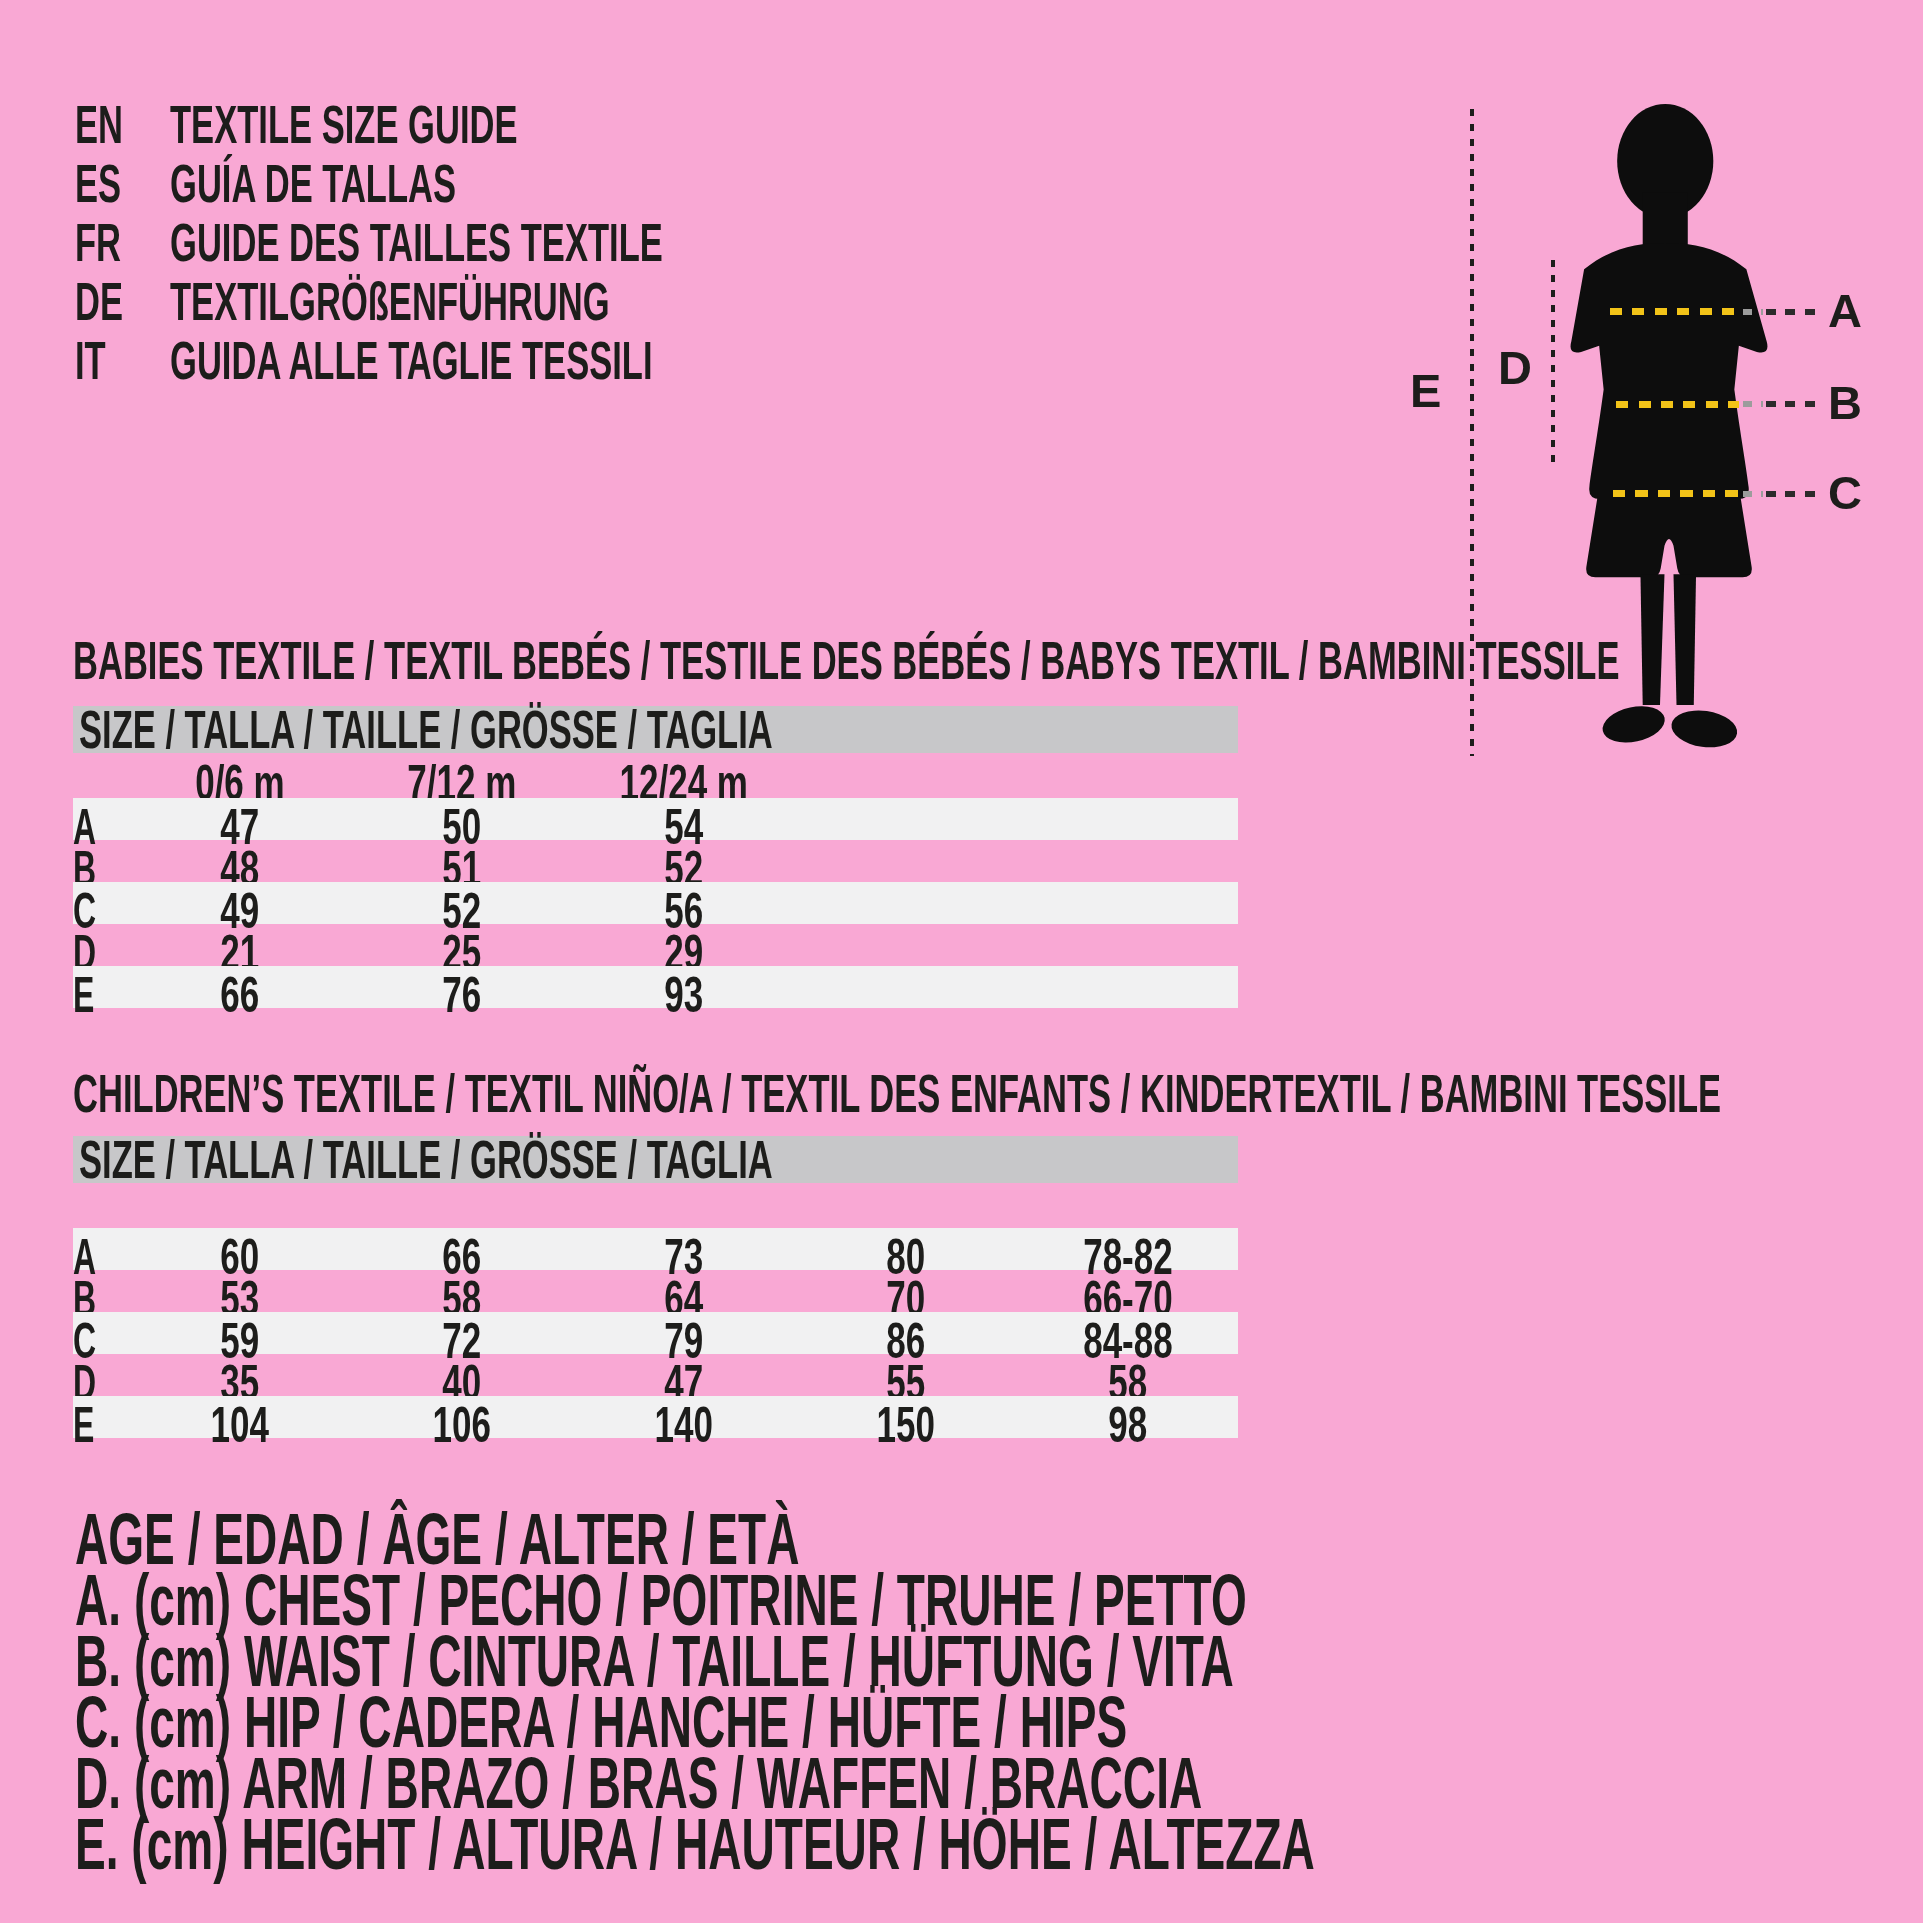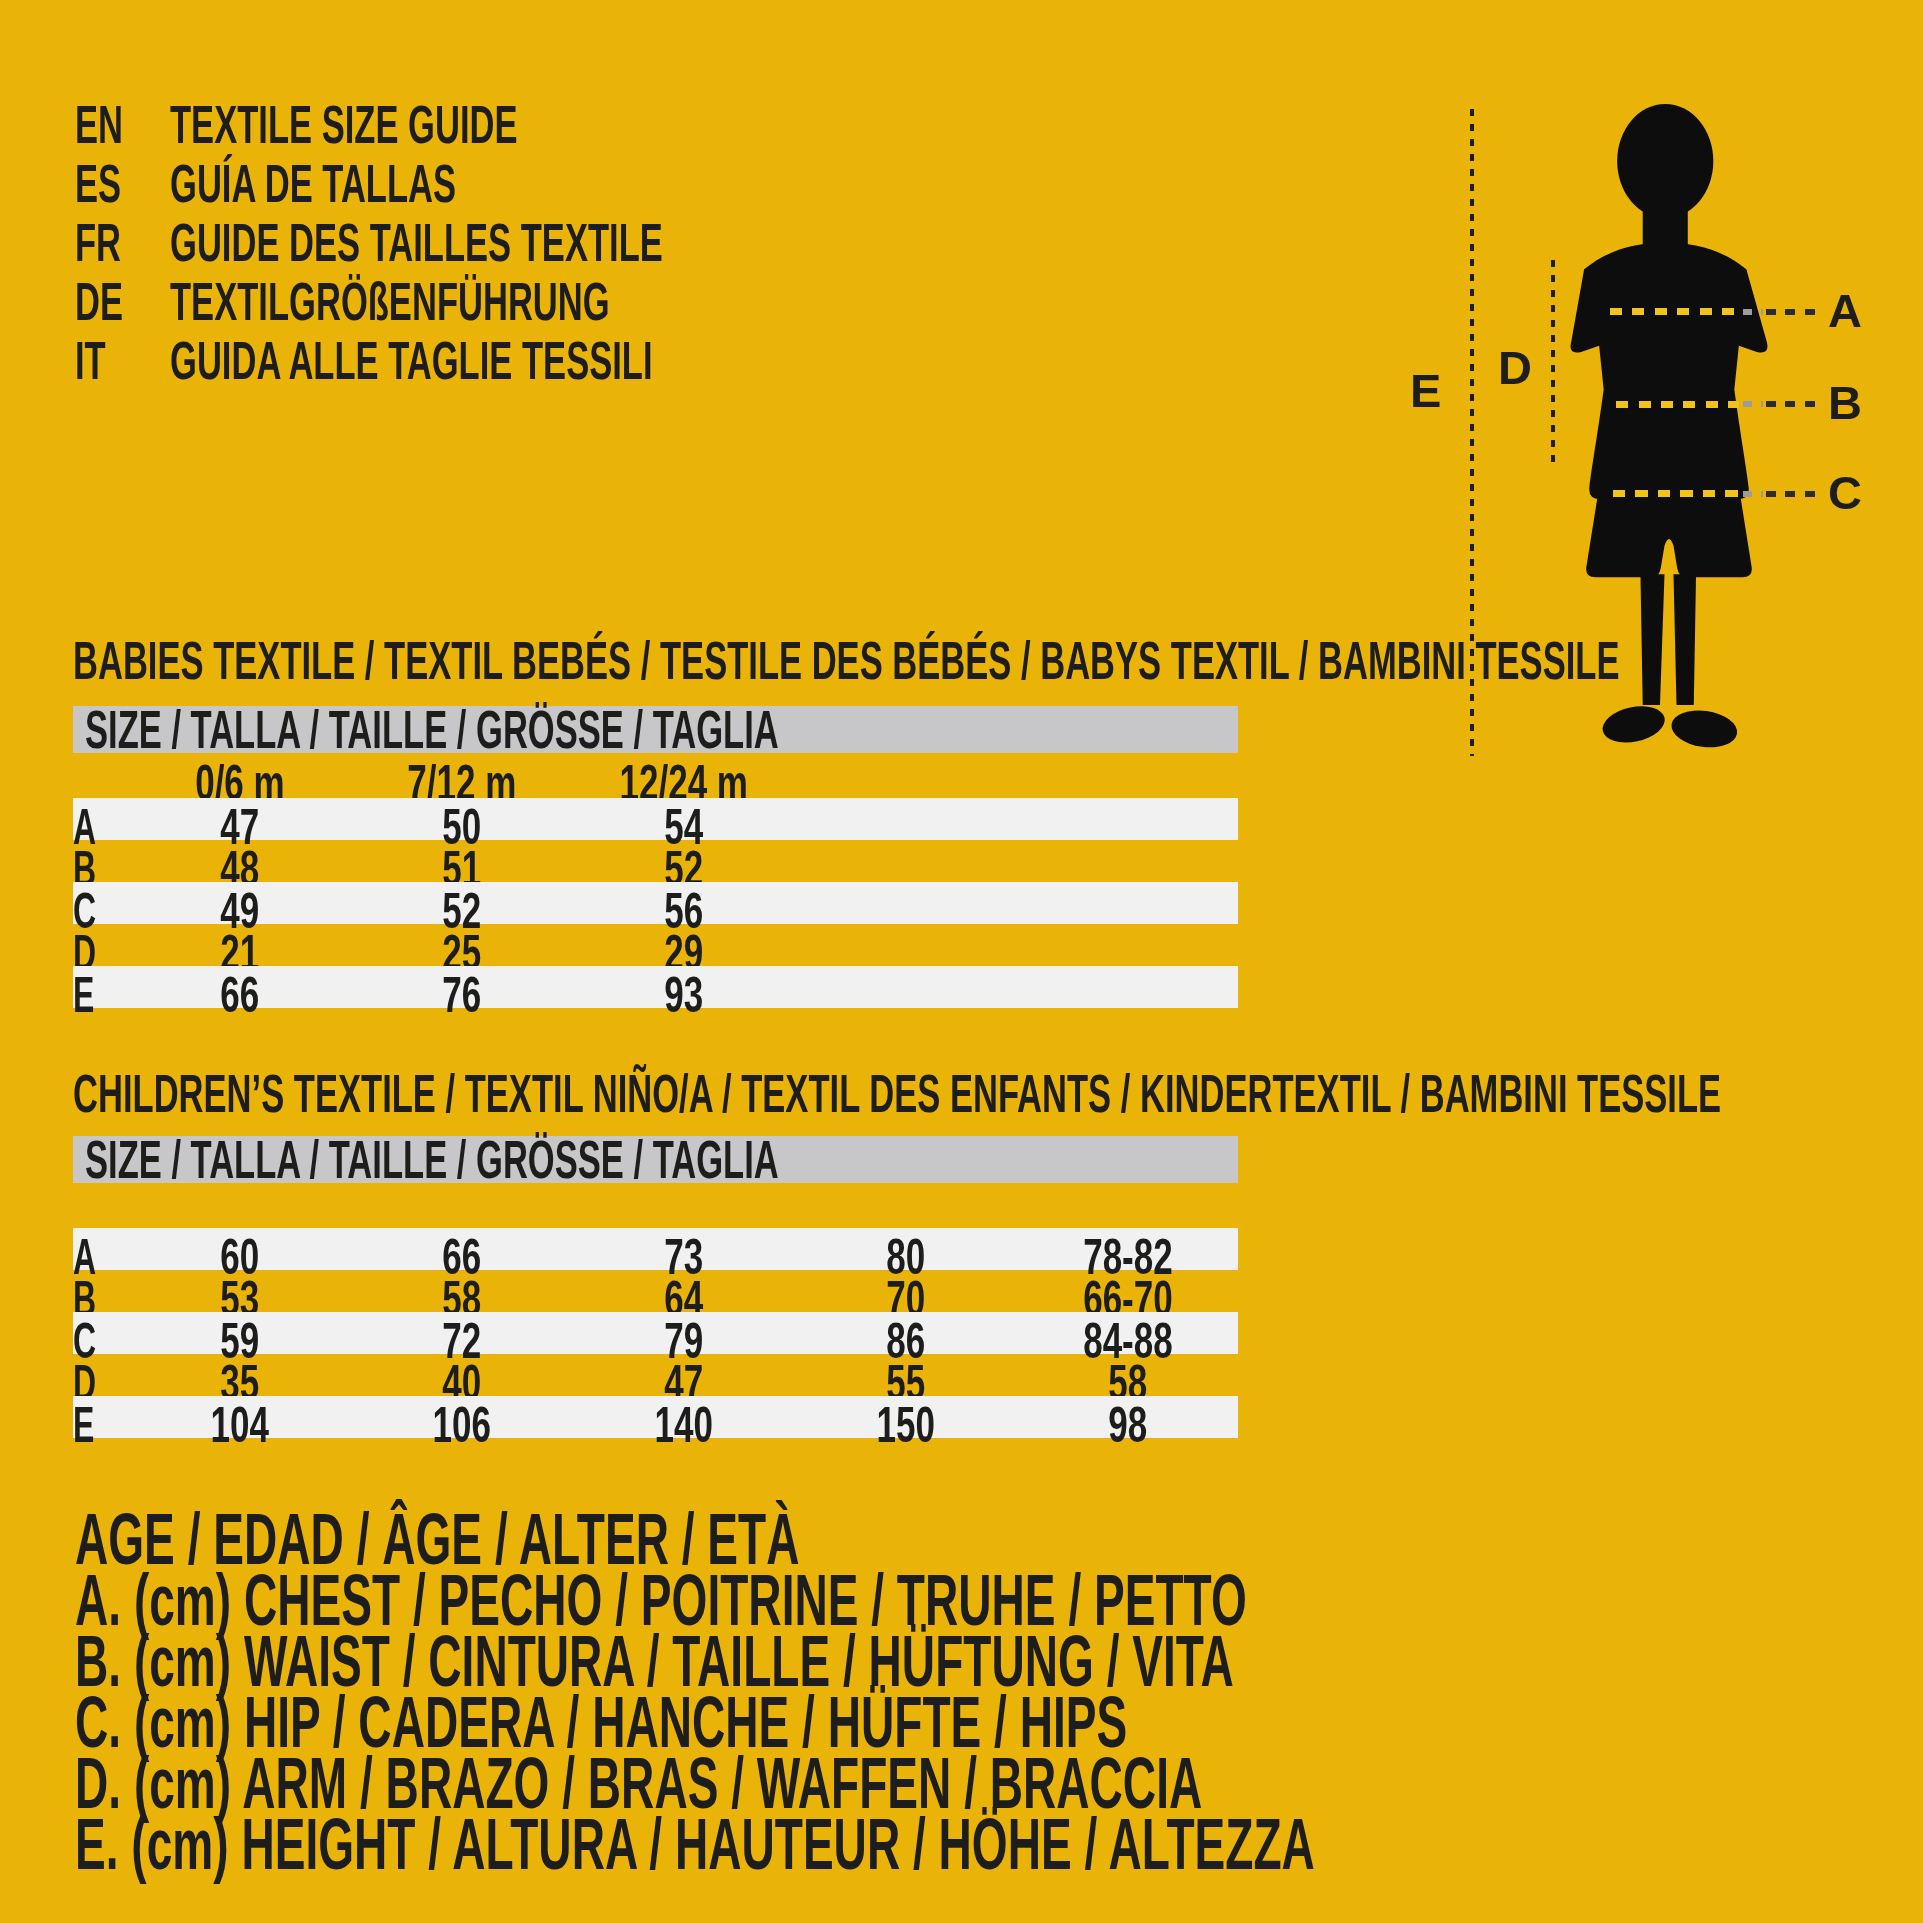--- a/index.html
+++ b/index.html
@@ -1,37 +1,37 @@
 <!DOCTYPE html>
 <html style="--ink: #1d1d1b; --bar: #c7c7c9; --stripe: #f1f1f2; --yellow: #f2c318; --dashdark: #2b2b2b; --dashgray: #9c9c9c;font-size:12px"><head>
 <meta charset="utf-8">
 <style>
   html,body{margin:0;padding:0;background:#ffffff;}
   .canvas{
-    position:relative;width:1924px;height:1924px;background:#eab308;overflow:hidden;
+    position:relative;width:1924px;height:1924px;background:#f9a8d4;overflow:hidden;
     font-family:"Liberation Sans","DejaVu Sans",sans-serif;
     color:var(--ink,#1d1d1b);
     font-weight:700;
   }
   
   .cx{display:inline-block;transform:scaleX(0.64);transform-origin:0 50%;white-space:nowrap;font-style:normal;}
   .cxc{display:inline-block;transform:scaleX(0.70);transform-origin:50% 50%;white-space:nowrap;font-style:normal;}
 
   
   .langs{position:absolute;left:75px;top:95px;}
   .lang-row{display:grid;grid-template-columns:95px auto;height:59px;line-height:59px;font-size:54px;}
 
   
   .sec-title{position:absolute;left:73px;height:59px;line-height:59px;font-size:54px;white-space:nowrap;}
   .sec-title-babies{top:631px;}
   .sec-title-children{top:1064px;}
 
   
   .size-bar{position:absolute;left:73px;width:1165px;height:47px;line-height:47px;
-    background:var(--bar,#c7c7c9);font-size:54px;padding-left:12px;box-sizing:border-box;white-space:nowrap;}
+    background:var(--bar,#c7c7c9);font-size:54px;padding-left:6px;box-sizing:border-box;white-space:nowrap;}
   .size-bar-babies{top:706px;}
   .size-bar-children{top:1136px;}
 
   
   .trow{position:absolute;left:73px;width:1165px;display:grid;font-size:50px;}
   .cols3{grid-template-columns:56px 222px 222px 222px 1fr;}
   .cols5{grid-template-columns:56px 222px 222px 222px 222px 222px;}
   .hrow{height:59px;}
   .drow{height:42px;}
   .stripe{background:var(--stripe,#f1f1f2);}

